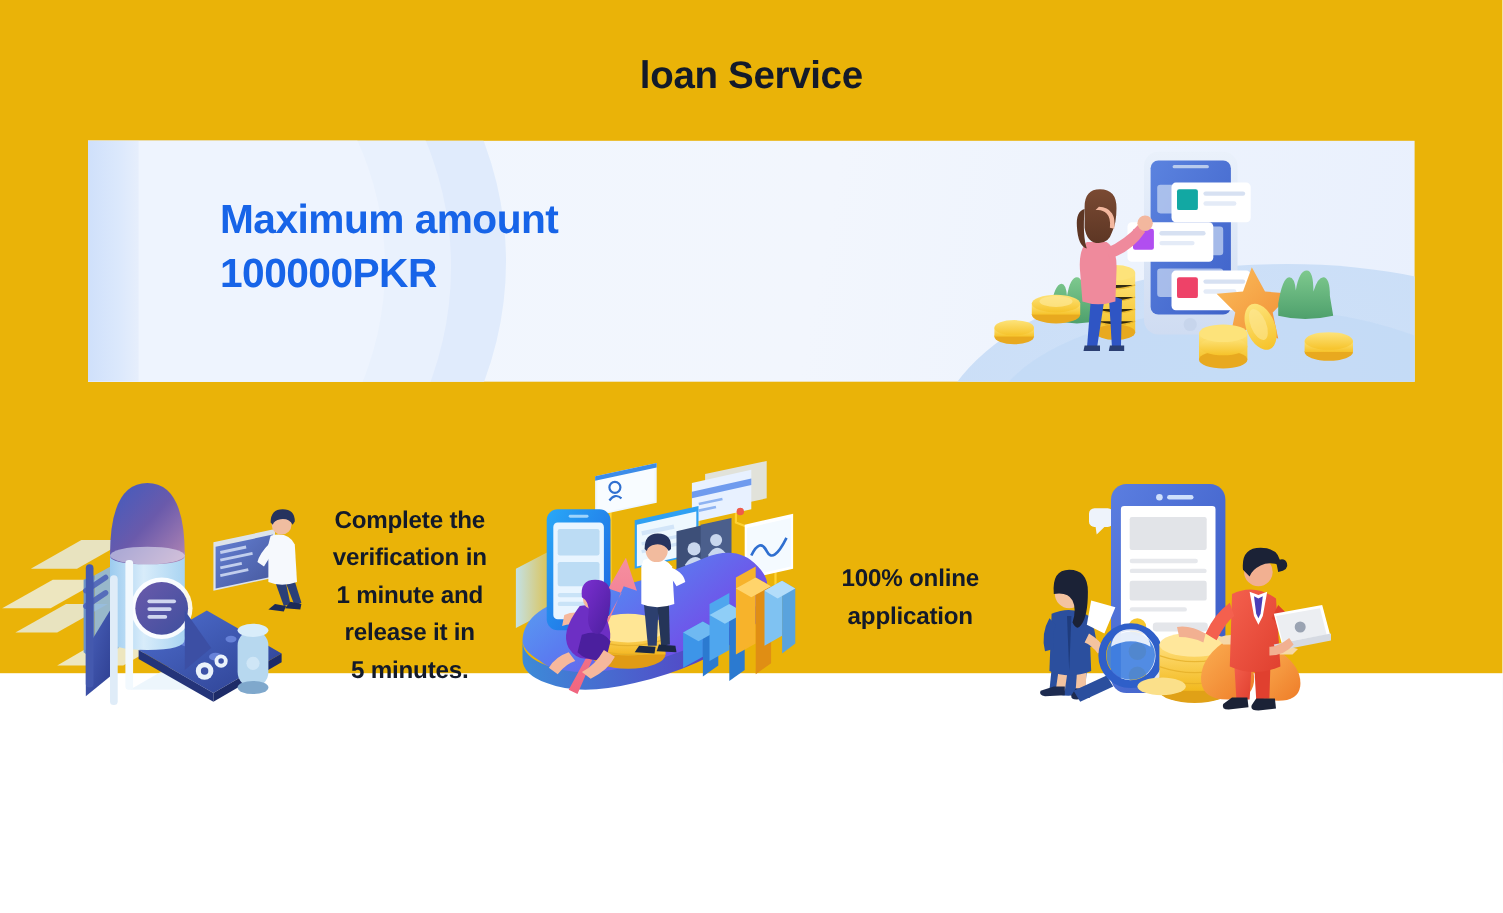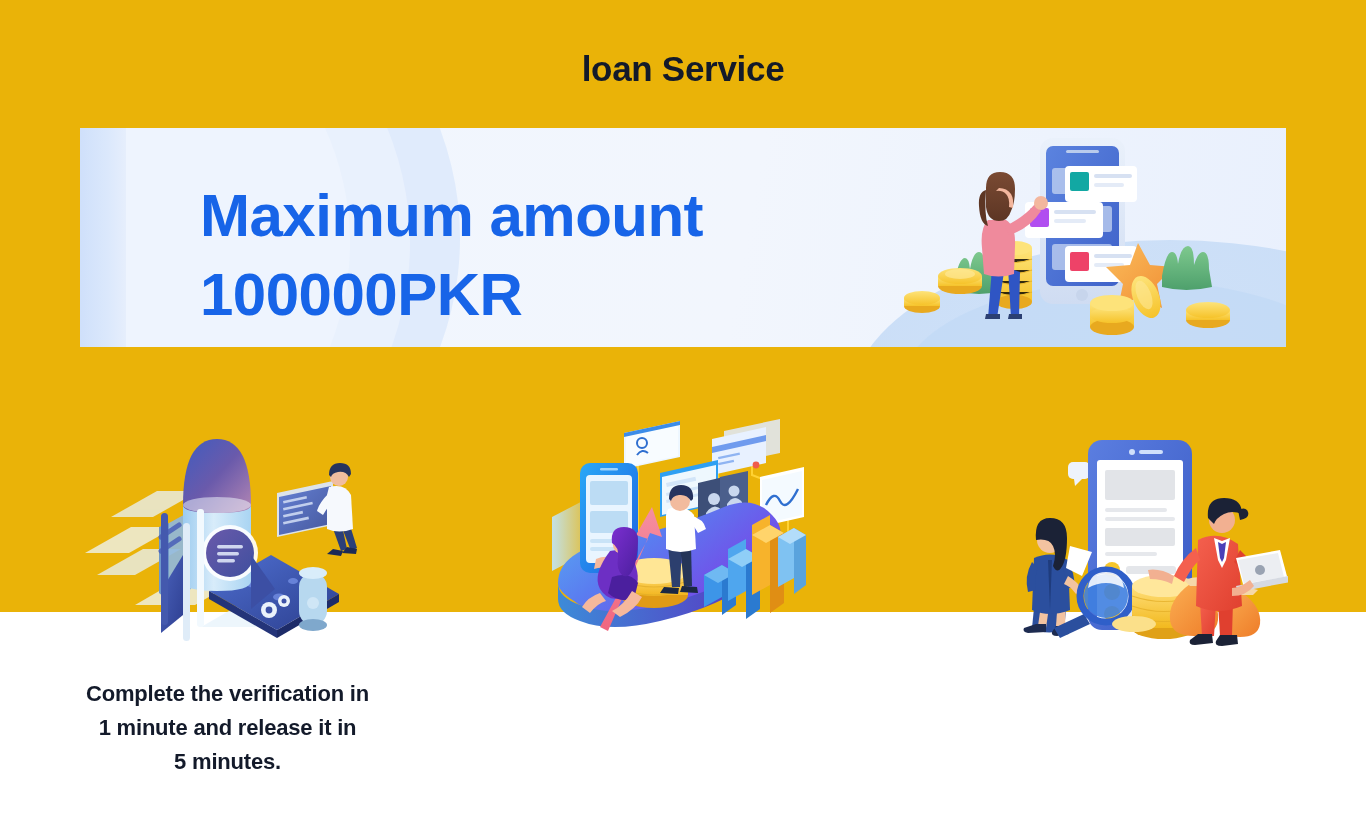--- a/index.html
+++ b/index.html
@@ -84,21 +84,21 @@
     width: 470px; height: 215px;
     border-radius: 50%;
     background: #c2d9f5;
     opacity: .75;
   }
   .banner-text {
     position: absolute;
     left: 120px;
     top: 48px;
     color: #1764e8;
-    font-size: 60px;
+    font-size: 37px;
     font-weight: bold;
     line-height: 1.32;
     letter-spacing: -0.5px;
     white-space: pre-line;
   }
 
   
   .hero-art {
     position: absolute;
     left: 820px;
@@ -112,21 +112,21 @@
   .features {
     position: absolute;
     left: 0;
     top: 405px;
     width: 1366px;
     display: flex;
   }
   .feature {
     width: 455px;
     display: flex;
-    flex-direction: column;
+    flex-direction: row;
     align-items: center;
   }
   .feature-art {
     width: 300px;
     height: 250px;
     display: flex;
     align-items: flex-end;
     justify-content: center;
   }
   .feature-art svg { display: block; }
@@ -552,20 +552,21 @@
             <path d="M214 190 l18 -10 0 -70 -18 10z" fill="#f7b32b"></path>
             <path d="M232 120 l14 8 0 70 -14 10z" fill="#e08e14"></path>
             <path d="M214 130 l18 -10 14 8 -18 10z" fill="#ffd46b"></path>
 
             <path d="M240 182 l16 -9 0 -50 -16 9z" fill="#7fc2f2"></path>
             <path d="M256 123 l12 7 0 50 -12 9z" fill="#5aa3dd"></path>
             <path d="M240 132 l16 -9 12 7 -16 9z" fill="#b3ddfa"></path>
           </g>
         </svg>
       </div>
+      <div class="feature-caption">100% online application</div>
     </div>
 
     <div class="feature">
       <div class="feature-art">
         <svg width="300" height="235" viewBox="0 0 300 235">
           <defs>
             <linearGradient id="phone3G" x1="0" y1="0" x2="1" y2="1">
               <stop offset="0" stop-color="#5b7ee0"></stop>
                 <stop offset="1" stop-color="#3a5ac4"></stop>
             </linearGradient>

